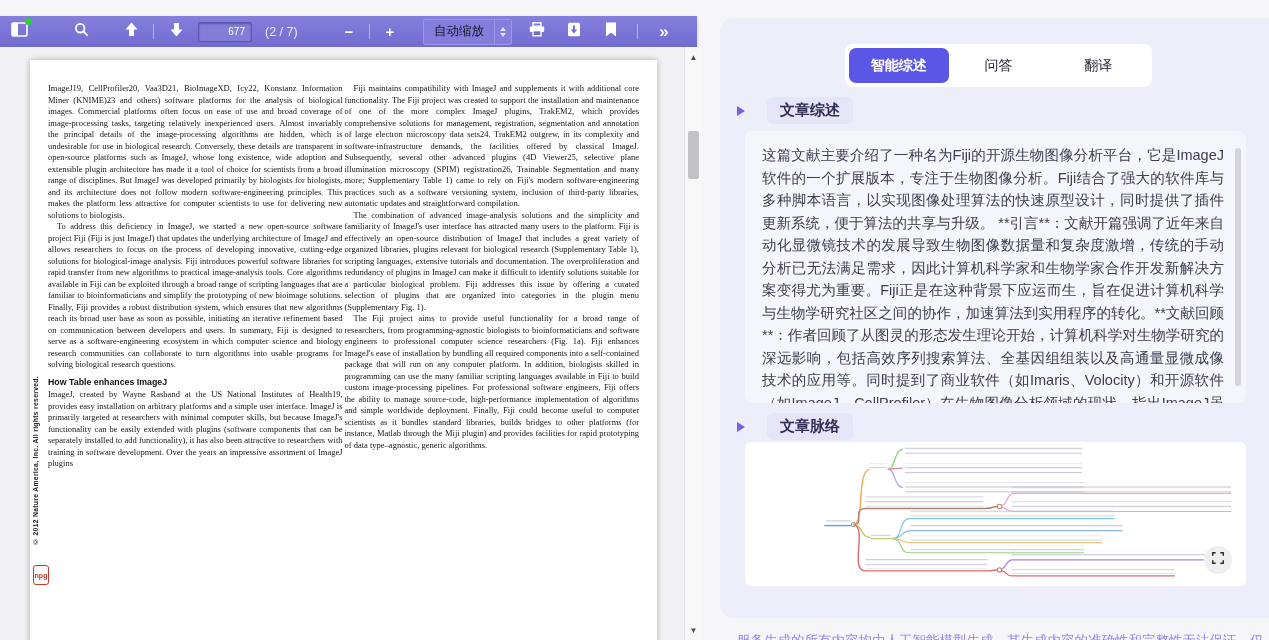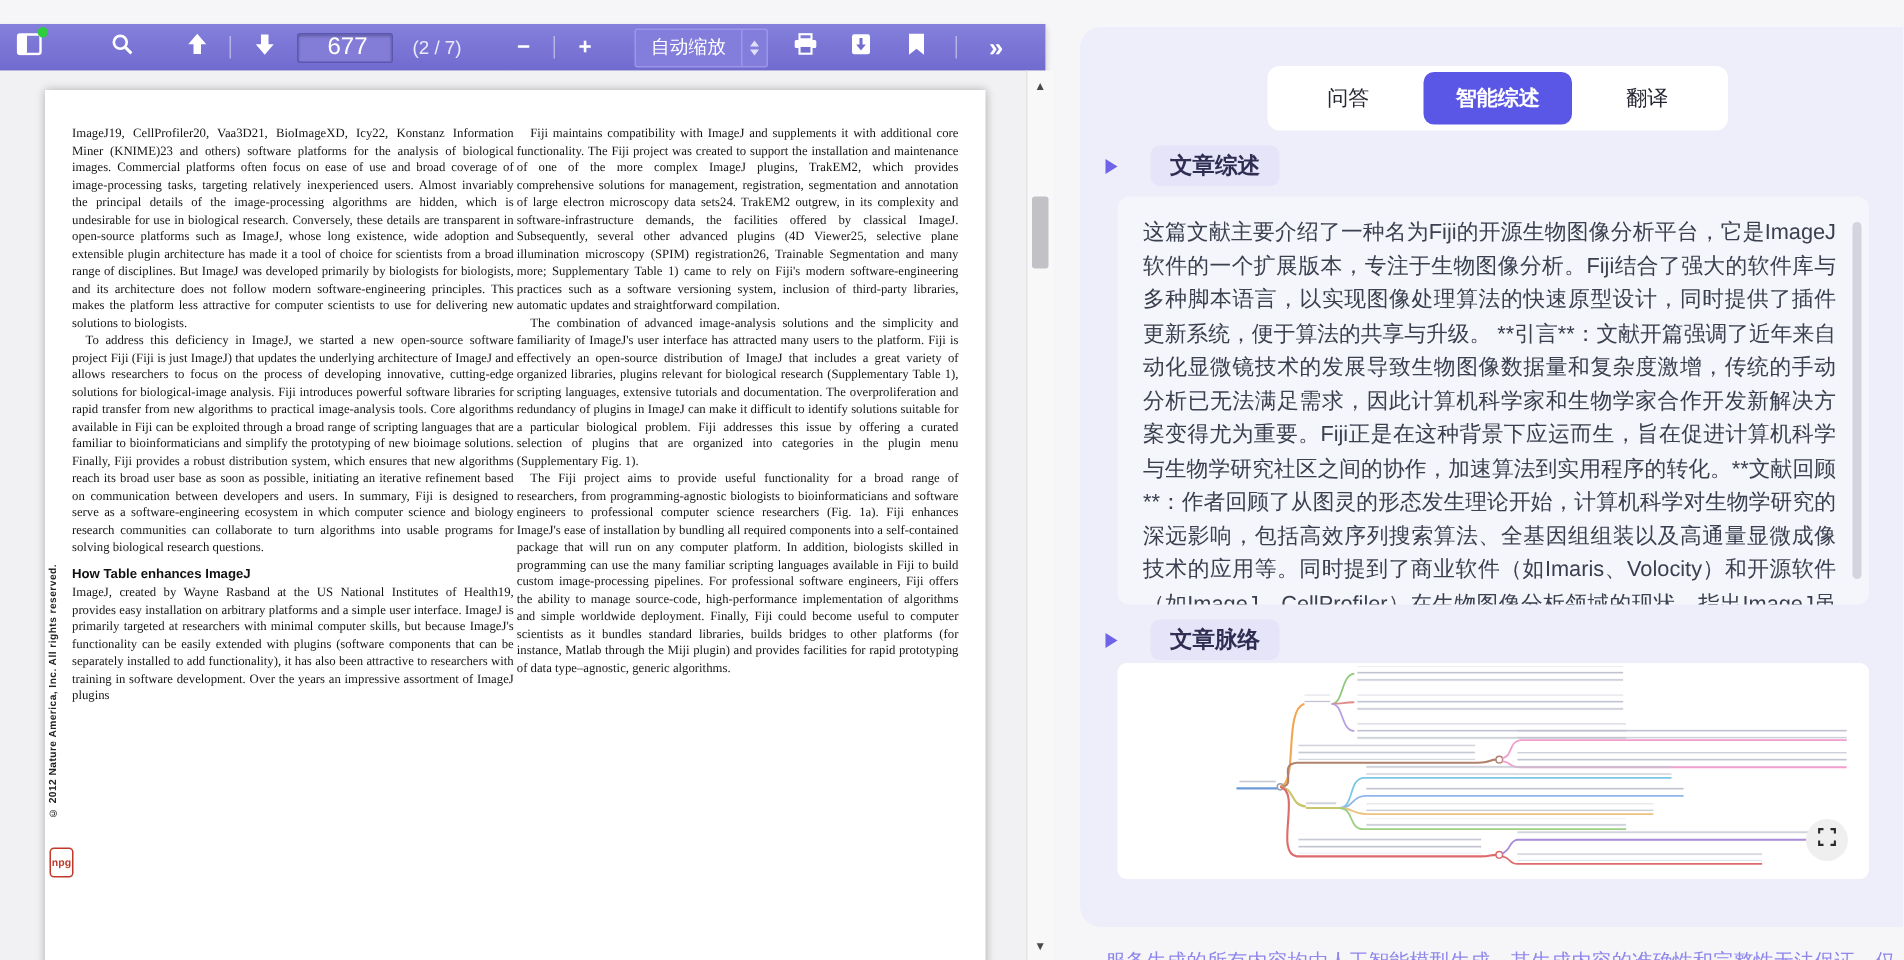--- a/index.html
+++ b/index.html
@@ -14,26 +14,26 @@
   .tb-group{position:absolute;top:0;height:31px;display:flex;align-items:center;}
   .tb-left{left:8px;gap:11px;}
   .tb-center{left:338px;gap:9px;}
   .tb-right{right:22px;gap:15px;}
   .tb-btn{display:flex;align-items:center;justify-content:center;width:22px;height:24px;
     border-radius:3px;cursor:pointer;position:relative;}
   .tb-sep{width:1px;height:15px;background:rgba(255,255,255,.45);}
   .status-dot{position:absolute;right:-2px;top:-2px;width:7px;height:7px;border-radius:50%;
     background:#2ecc40;}
   .page-input{width:44px;height:18px;background:#837dd8;border:1px solid #5b56b0;
-    border-radius:2px;color:#fff;text-align:right;font-size:16px;padding:0 16px 0 2px;
+    border-radius:2px;color:#fff;text-align:right;font-size:10px;padding:0 6px 0 2px;
     box-shadow:inset 0 1px 2px rgba(0,0,0,.3);}
   .page-count{color:#eceafc;font-size:12.5px;margin-left:2px;}
   .zoom-sign{color:#fff;font-size:15px;font-weight:bold;line-height:1;}
   .zoom-select{display:flex;align-items:center;height:24px;background:#837ddb;
-    border:1px solid #9b96e8;border-radius:2px;color:#ffffff;font-size:12.5px;cursor:pointer;}
+    border:1px solid #9b96e8;border-radius:2px;color:#0f172a;font-size:12.5px;cursor:pointer;}
   .zoom-select-label{padding:0 10px;}
   .spinner{display:flex;flex-direction:column;gap:2px;padding:0 5px;border-left:1px solid #9b96e8;
     height:100%;justify-content:center;}
   .spin-up{width:0;height:0;border-left:3.5px solid transparent;border-right:3.5px solid transparent;
     border-bottom:4px solid #e3e1fa;}
   .spin-down{width:0;height:0;border-left:3.5px solid transparent;border-right:3.5px solid transparent;
     border-top:4px solid #e3e1fa;}
   .more-label{color:#fff;font-size:17px;font-weight:bold;line-height:1;}
 
   .viewer-area{position:absolute;left:0;top:47px;width:684px;height:593px;
@@ -209,22 +209,22 @@
     <div class="vscrollbar">
       <div class="scroll-arrow" style="top:2px;">▲</div>
       <div class="scroll-thumb" style="top:84px;height:48px;"></div>
       <div class="scroll-arrow" style="bottom:2px;">▼</div>
     </div>
   </div>
 
   <div class="panel">
 
     <div class="tabs">
+      <div class="tab active">智能综述</div>
       <div class="tab">问答</div>
-      <div class="tab active">智能综述</div>
       <div class="tab">翻译</div>
     </div>
 
     <div class="sec" style="top:79px;">
       <span class="tri"></span>
       <span class="pill">文章综述</span>
     </div>
 
     <div class="summary-card">
       <div class="summary-text">这篇文献主要介绍了一种名为Fiji的开源生物图像分析平台，它是ImageJ软件的一个扩展版本，专注于生物图像分析。Fiji结合了强大的软件库与多种脚本语言，以实现图像处理算法的快速原型设计，同时提供了插件更新系统，便于算法的共享与升级。 **引言**：文献开篇强调了近年来自动化显微镜技术的发展导致生物图像数据量和复杂度激增，传统的手动分析已无法满足需求，因此计算机科学家和生物学家合作开发新解决方案变得尤为重要。Fiji正是在这种背景下应运而生，旨在促进计算机科学与生物学研究社区之间的协作，加速算法到实用程序的转化。**文献回顾**：作者回顾了从图灵的形态发生理论开始，计算机科学对生物学研究的深远影响，包括高效序列搜索算法、全基因组组装以及高通量显微成像技术的应用等。同时提到了商业软件（如Imaris、Volocity）和开源软件（如ImageJ、CellProfiler）在生物图像分析领域的现状，指出ImageJ虽广受欢迎，但其架构未遵循现代软件工程原则，限制了计算机科学家的参与。 **理论框架**：Fiji项目基于现代软件工程实践，通过引入软件版本控制系统、第</div>

